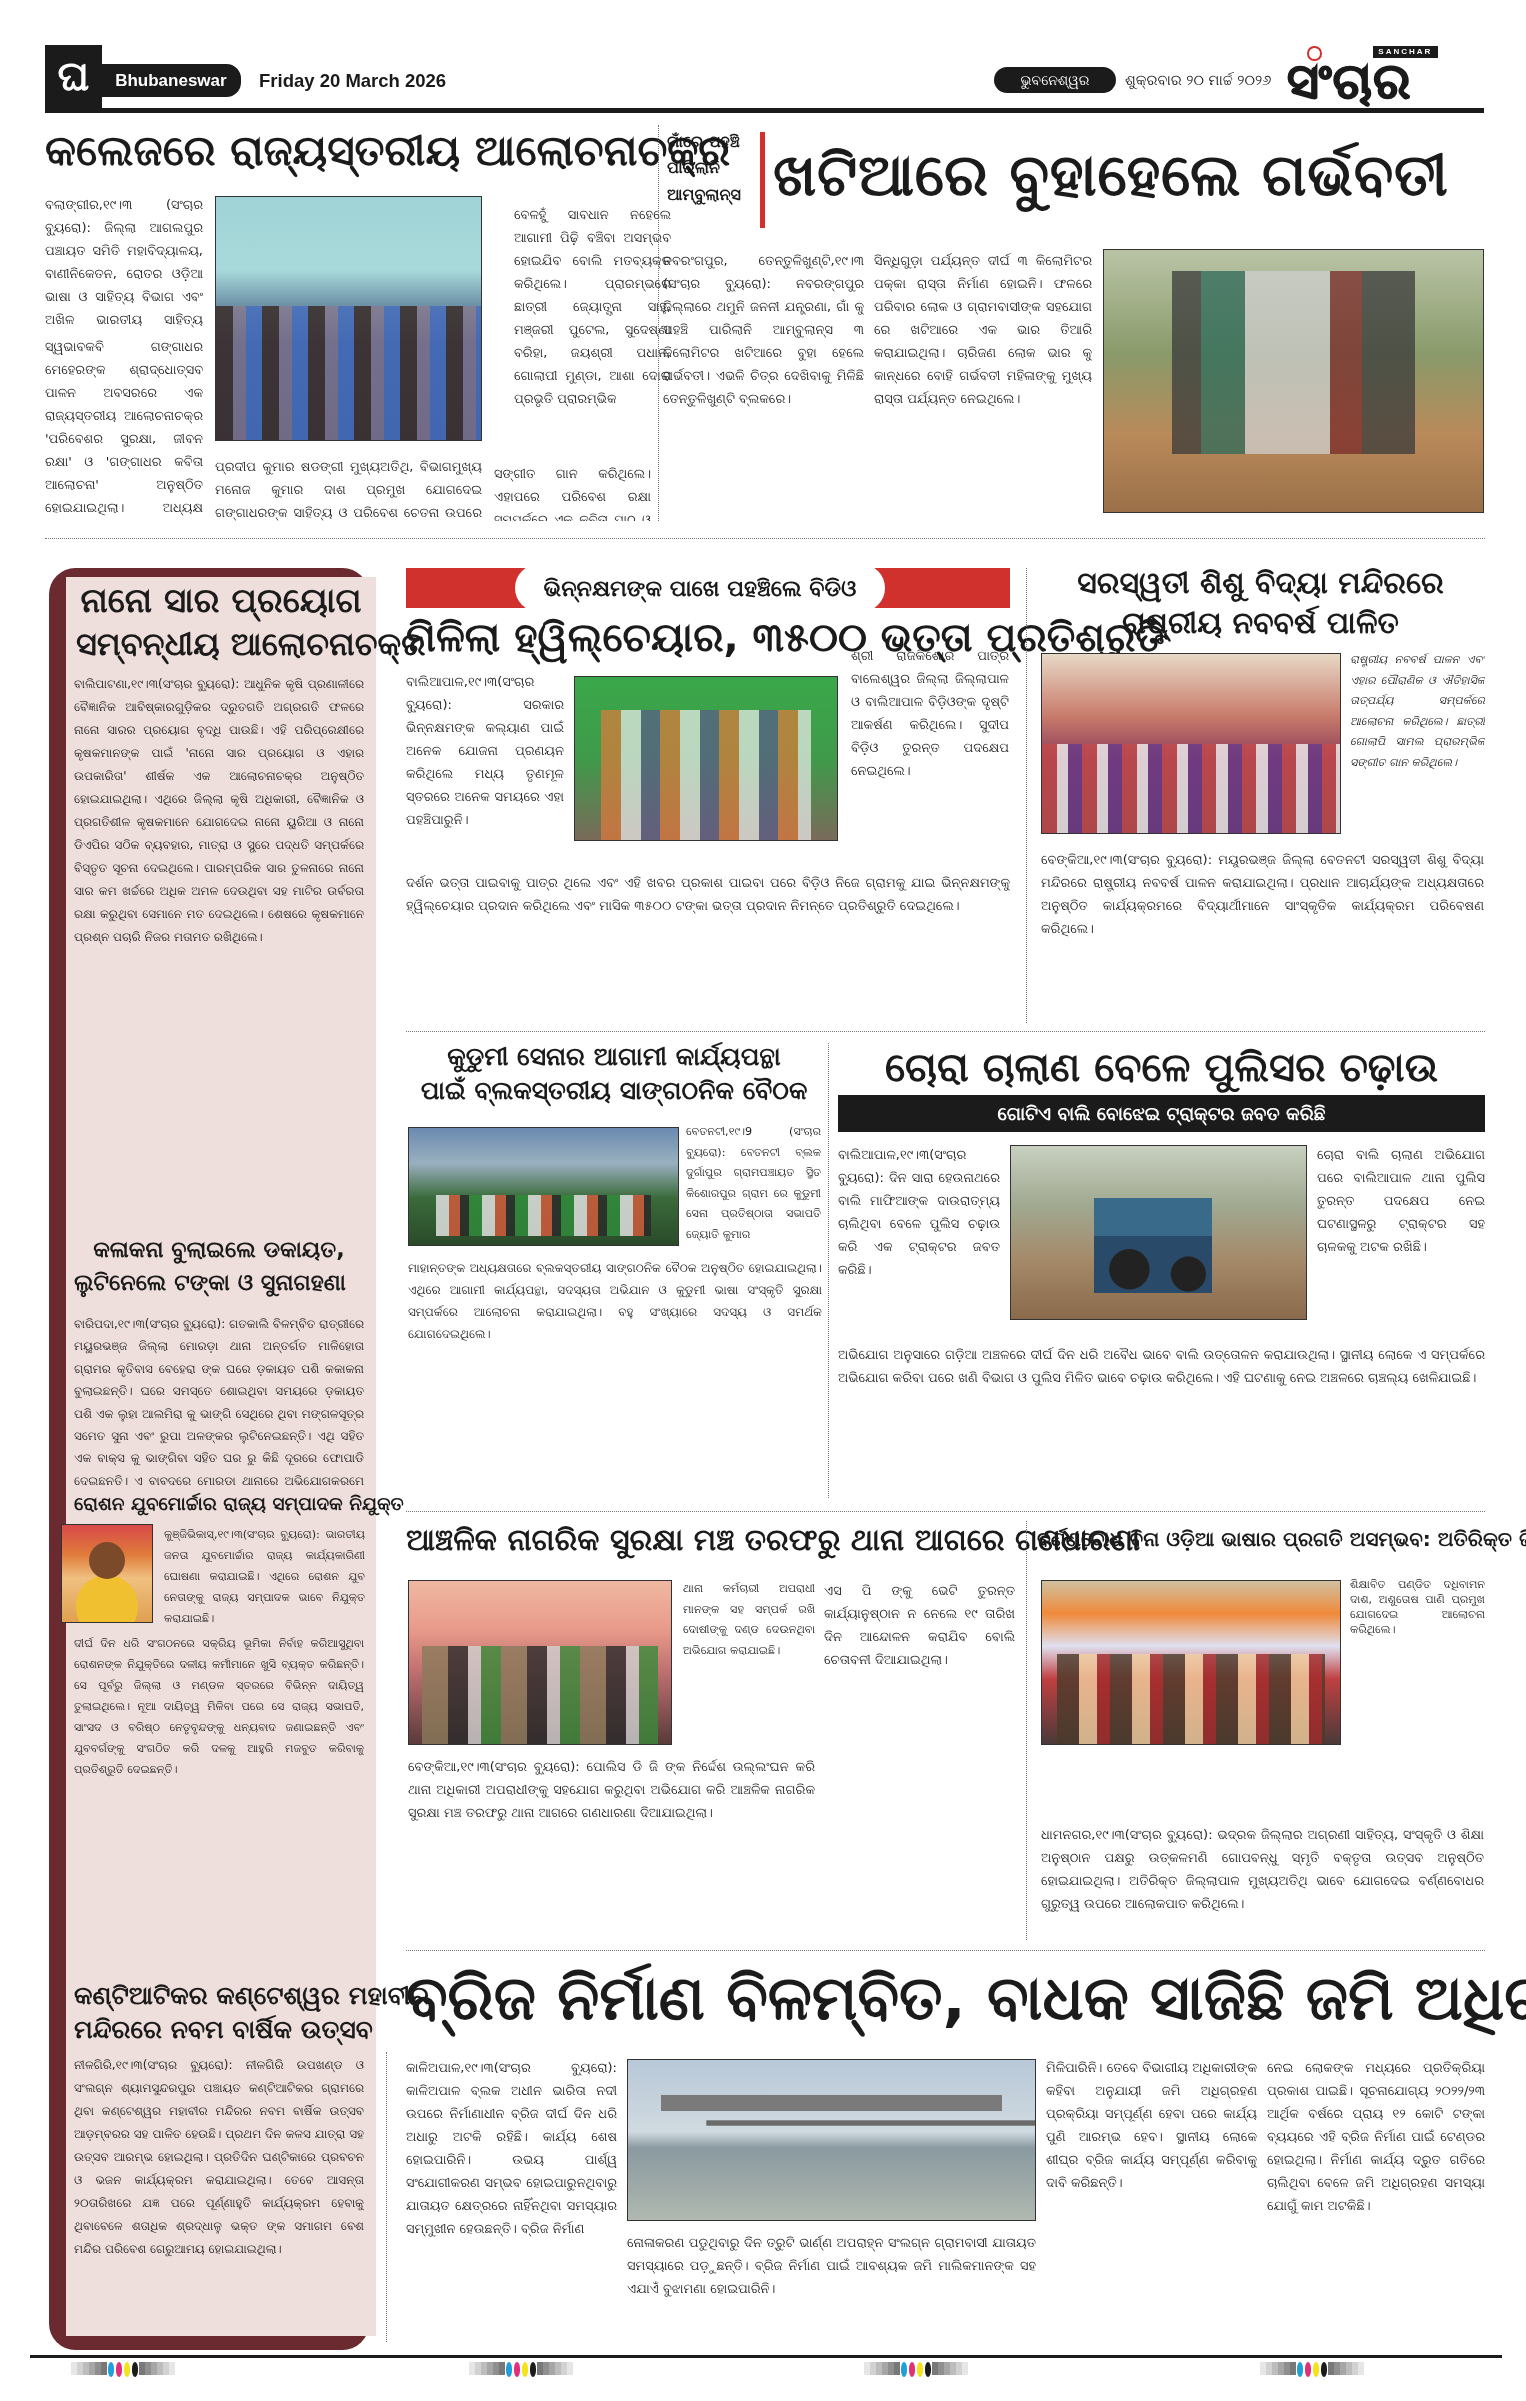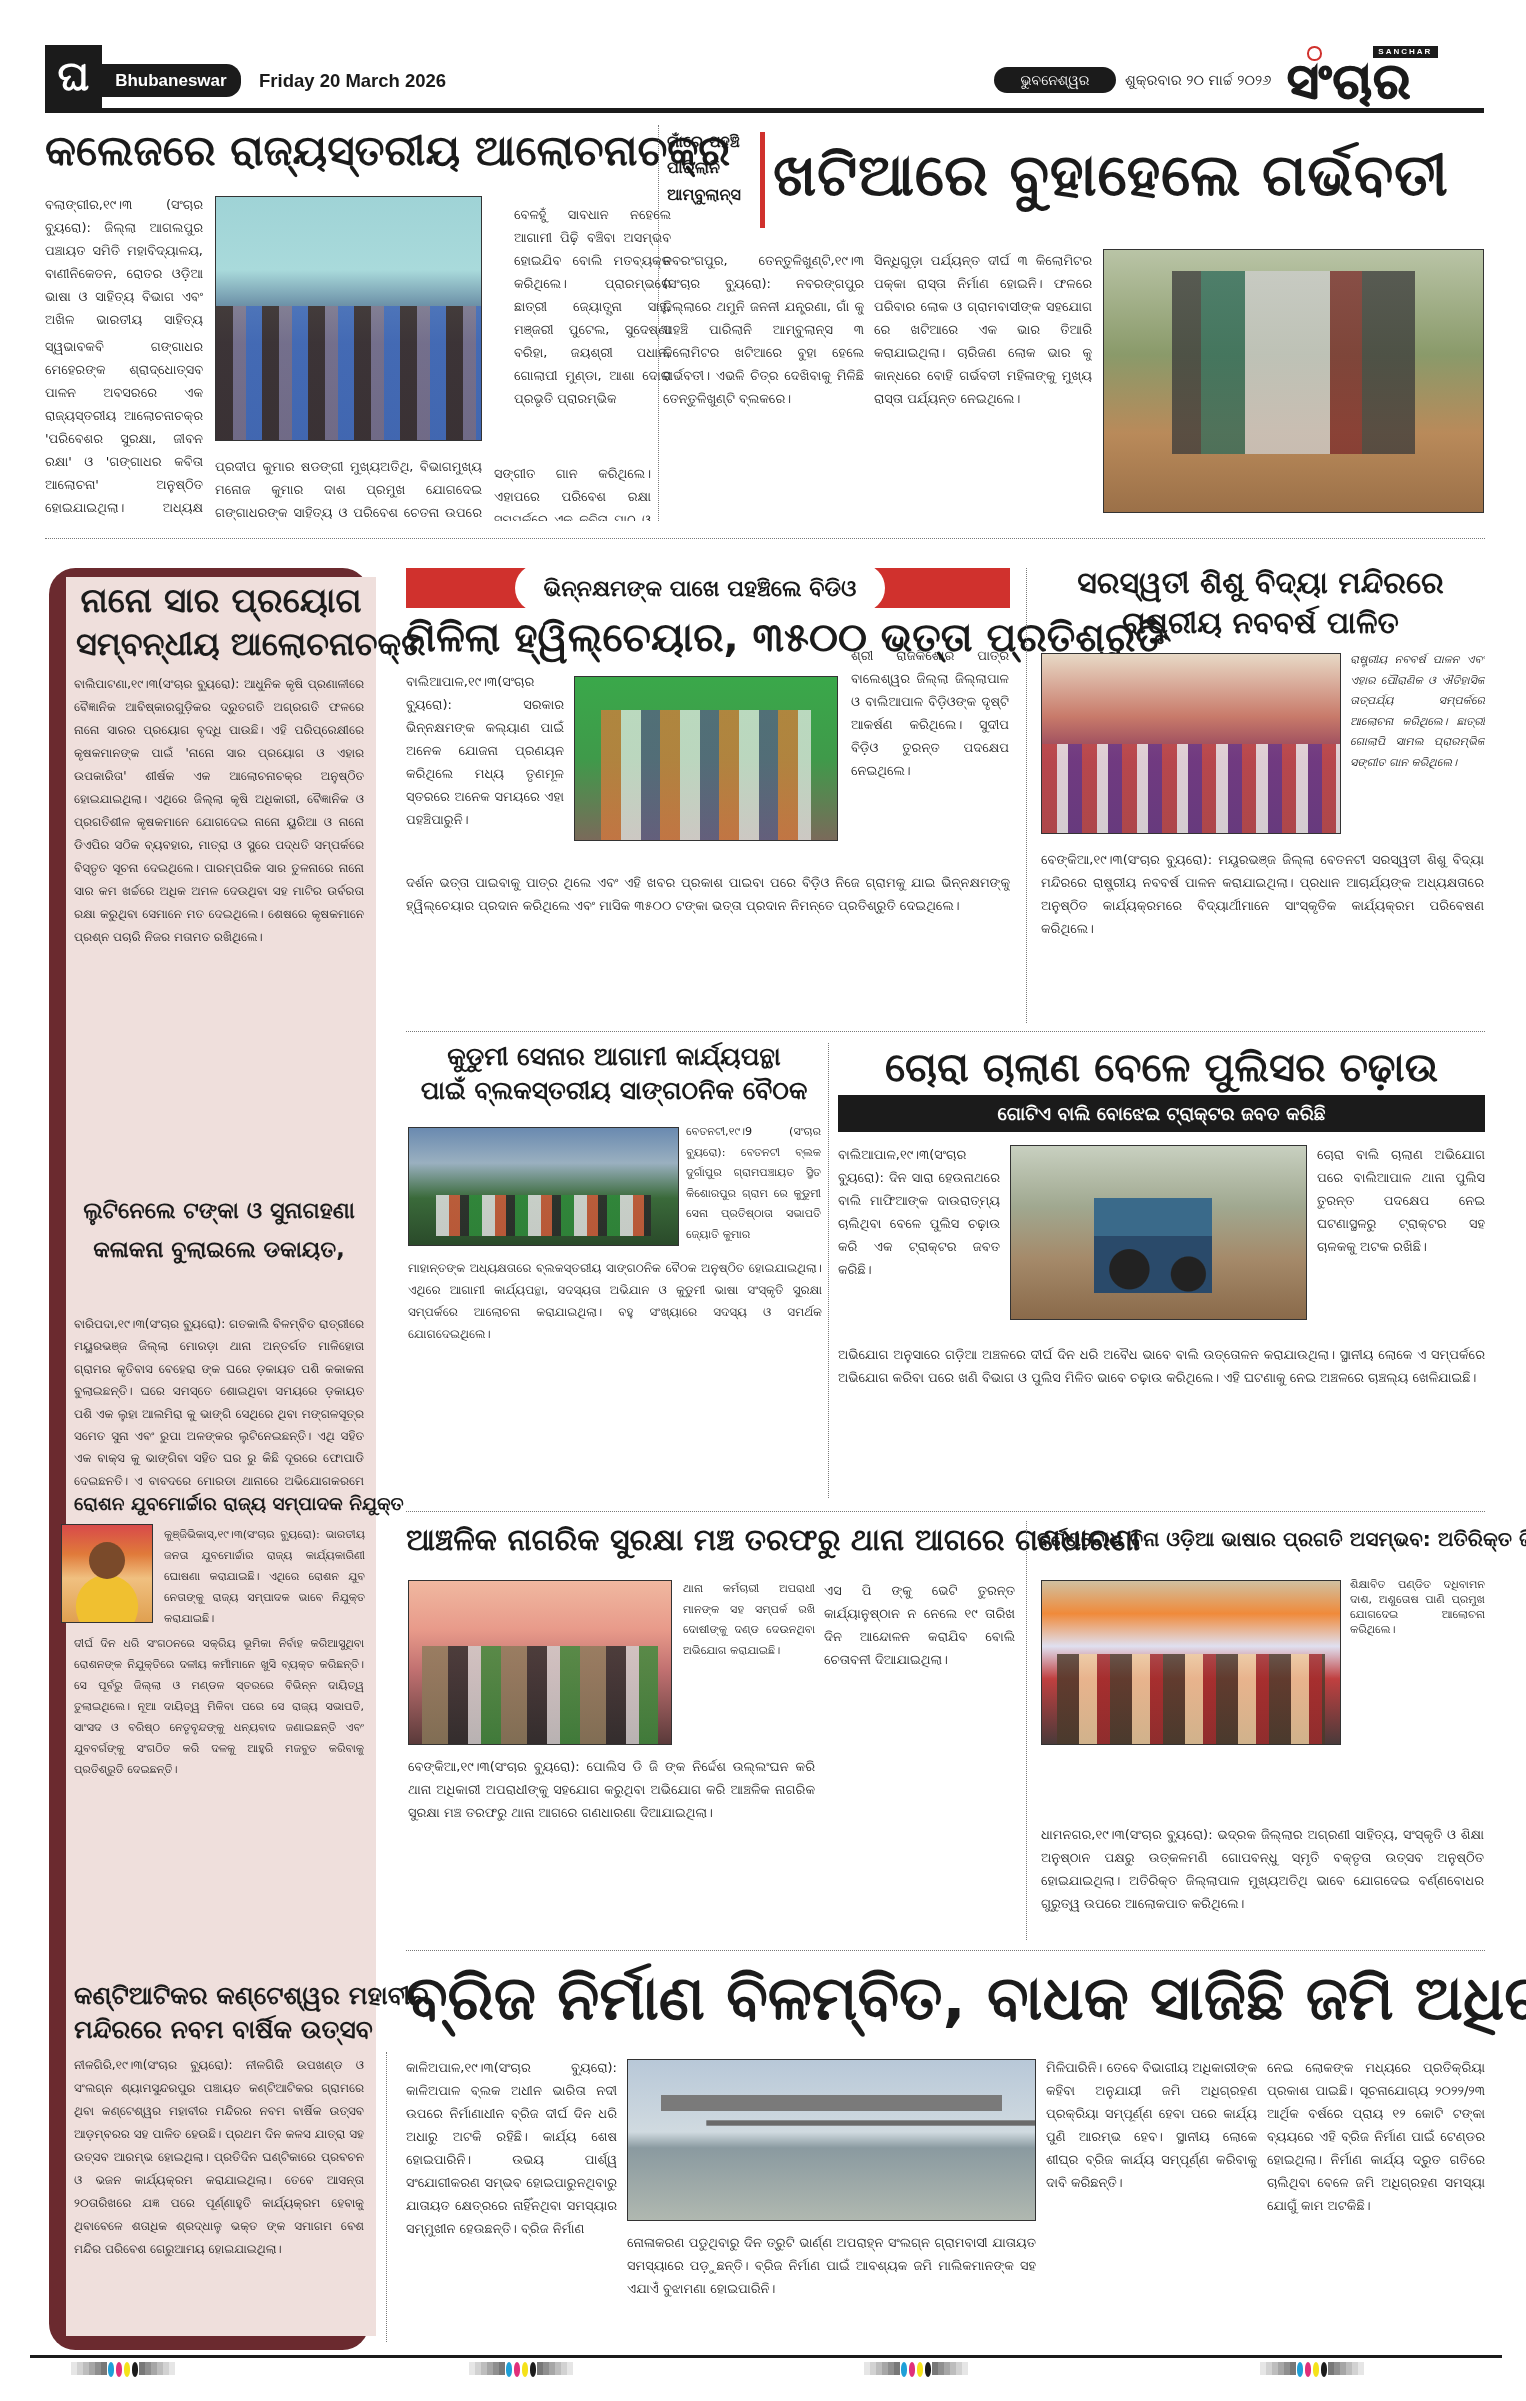--- a/index.html
+++ b/index.html
@@ -112,21 +112,21 @@
 <div class="abs side-inner"></div>
 
 <section>
   <div class="abs headline" style="left:76px;top:581px;width:290px;font-size:34px;text-align:center;">ନାନୋ ସାର ପ୍ରୟୋଗ</div>
   <div class="abs headline" style="left:76px;top:626px;width:290px;font-size:32px;text-align:center;">ସମ୍ବନ୍ଧୀୟ ଆଲୋଚନାଚକ୍ର</div>
   <div class="col body-text" style="left:74px;top:673px;width:290px;height:548px;font-size:12px;">ବାଲିପାଟଣା,୧୯।୩(ସଂଚାର ବ୍ୟୁରୋ): ଆଧୁନିକ କୃଷି ପ୍ରଣାଳୀରେ ବୈଜ୍ଞାନିକ ଆବିଷ୍କାରଗୁଡ଼ିକର ଦ୍ରୁତଗତି ଅଗ୍ରଗତି ଫଳରେ ନାନୋ ସାରର ପ୍ରୟୋଗ ବୃଦ୍ଧି ପାଉଛି। ଏହି ପରିପ୍ରେକ୍ଷୀରେ କୃଷକମାନଙ୍କ ପାଇଁ 'ନାନୋ ସାର ପ୍ରୟୋଗ ଓ ଏହାର ଉପକାରିତା' ଶୀର୍ଷକ ଏକ ଆଲୋଚନାଚକ୍ର ଅନୁଷ୍ଠିତ ହୋଇଯାଇଥିଲା। ଏଥିରେ ଜିଲ୍ଲା କୃଷି ଅଧିକାରୀ, ବୈଜ୍ଞାନିକ ଓ ପ୍ରଗତିଶୀଳ କୃଷକମାନେ ଯୋଗଦେଇ ନାନୋ ୟୁରିଆ ଓ ନାନୋ ଡିଏପିର ସଠିକ ବ୍ୟବହାର, ମାତ୍ରା ଓ ସ୍ପ୍ରେ ପଦ୍ଧତି ସମ୍ପର୍କରେ ବିସ୍ତୃତ ସୂଚନା ଦେଇଥିଲେ। ପାରମ୍ପରିକ ସାର ତୁଳନାରେ ନାନୋ ସାର କମ ଖର୍ଚ୍ଚରେ ଅଧିକ ଅମଳ ଦେଉଥିବା ସହ ମାଟିର ଉର୍ବରତା ରକ୍ଷା କରୁଥିବା ସେମାନେ ମତ ଦେଇଥିଲେ। ଶେଷରେ କୃଷକମାନେ ପ୍ରଶ୍ନ ପଚାରି ନିଜର ମତାମତ ରଖିଥିଲେ।</div>
 </section>
 
 <section>
   <div class="abs headline" style="left:74px;top:1237px;width:290px;font-size:22.4px;text-align:center;">କଳାକନା ବୁଲାଇଲେ ଡକାୟତ,</div>
-  <div class="abs headline" style="left:74px;top:1198px;width:290px;font-size:22.4px;text-align:center;">ଲୁଟିନେଲେ ଟଙ୍କା ଓ ସୁନାଗହଣା</div>
+  <div class="abs headline" style="left:74px;top:1270px;width:290px;font-size:22.4px;">ଲୁଟିନେଲେ ଟଙ୍କା ଓ ସୁନାଗହଣା</div>
   <div class="col body-text" style="left:74px;top:1313px;width:290px;height:172px;font-size:12px;line-height:22.4px;">ବାରିପଦା,୧୯।୩(ସଂଚାର ବ୍ୟୁରୋ): ଗତକାଲି ବିଳମ୍ବିତ ରାତ୍ରୀରେ ମୟୁରଭଞ୍ଜ ଜିଲ୍ଲା ମୋରଡ଼ା ଥାନା ଅନ୍ତର୍ଗତ ମାଳିହୋତା ଗ୍ରାମର କୃତିବାସ ବେହେରା ଙ୍କ ଘରେ ଡ଼କାୟତ ପଶି କକାକନା ବୁଲାଇଛନ୍ତି। ଘରେ ସମସ୍ତେ ଶୋଇଥିବା ସମୟରେ ଡ଼କାୟତ ପଶି ଏକ ଲୁହା ଆଲମିରା କୁ ଭାଙ୍ଗି ସେଥିରେ ଥିବା ମଙ୍ଗଳସୂତ୍ର ସମେତ ସୁନା ଏବଂ ରୁପା ଅଳଙ୍କର ଲୁଟିନେଇଛନ୍ତି। ଏଥି ସହିତ ଏକ ବାକ୍ସ କୁ ଭାଙ୍ଗିବା ସହିତ ଘର ରୁ କିଛି ଦୂରରେ ଫୋପାଡି ଦେଇଛନ୍ତି। ଏ ବାବଦରେ ମୋରଡ଼ା ଥାନାରେ ଅଭିଯୋଗକ୍ରମେ ଏକ ଚୋରି ମାମଲା ରୁଜୁ କରିବା ସହ ପୋଲିସ ପକ୍ଷରୁ ତଦନ୍ତ ଜାରି ରହିଅଛି।</div>
 </section>
 
 <section>
   <div class="abs headline" style="left:74px;top:1493px;width:290px;font-size:18.5px;text-align:center;">ରୋଶନ ଯୁବମୋର୍ଚ୍ଚାର ରାଜ୍ୟ ସମ୍ପାଦକ ନିଯୁକ୍ତ</div>
   <div class="photo ph-portrait" style="left:61px;top:1524px;width:92px;height:99px;"></div>
   <div class="col body-text" style="left:164px;top:1524px;width:201px;height:106px;font-size:11.2px;line-height:21px;">କୁଞ୍ଜିଭିକାସ୍,୧୯।୩(ସଂଚାର ବ୍ୟୁରୋ): ଭାରତୀୟ ଜନତା ଯୁବମୋର୍ଚ୍ଚାର ରାଜ୍ୟ କାର୍ଯ୍ୟକାରିଣୀ ଘୋଷଣା କରାଯାଇଛି। ଏଥିରେ ରୋଶନ ଯୁବ ନେତାଙ୍କୁ ରାଜ୍ୟ ସମ୍ପାଦକ ଭାବେ ନିଯୁକ୍ତ କରାଯାଇଛି।</div>
   <div class="col body-text" style="left:74px;top:1633px;width:290px;height:340px;font-size:11.2px;line-height:21px;">ଦୀର୍ଘ ଦିନ ଧରି ସଂଗଠନରେ ସକ୍ରିୟ ଭୂମିକା ନିର୍ବାହ କରିଆସୁଥିବା ରୋଶନଙ୍କ ନିଯୁକ୍ତିରେ ଦଳୀୟ କର୍ମୀମାନେ ଖୁସି ବ୍ୟକ୍ତ କରିଛନ୍ତି। ସେ ପୂର୍ବରୁ ଜିଲ୍ଲା ଓ ମଣ୍ଡଳ ସ୍ତରରେ ବିଭିନ୍ନ ଦାୟିତ୍ୱ ତୁଲାଇଥିଲେ। ନୂଆ ଦାୟିତ୍ୱ ମିଳିବା ପରେ ସେ ରାଜ୍ୟ ସଭାପତି, ସାଂସଦ ଓ ବରିଷ୍ଠ ନେତୃବୃନ୍ଦଙ୍କୁ ଧନ୍ୟବାଦ ଜଣାଇଛନ୍ତି ଏବଂ ଯୁବବର୍ଗଙ୍କୁ ସଂଗଠିତ କରି ଦଳକୁ ଆହୁରି ମଜବୁତ କରିବାକୁ ପ୍ରତିଶ୍ରୁତି ଦେଇଛନ୍ତି।</div>
 </section>
 

